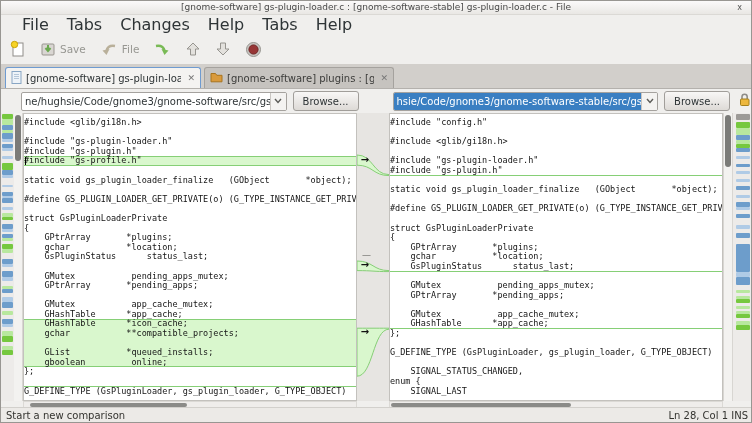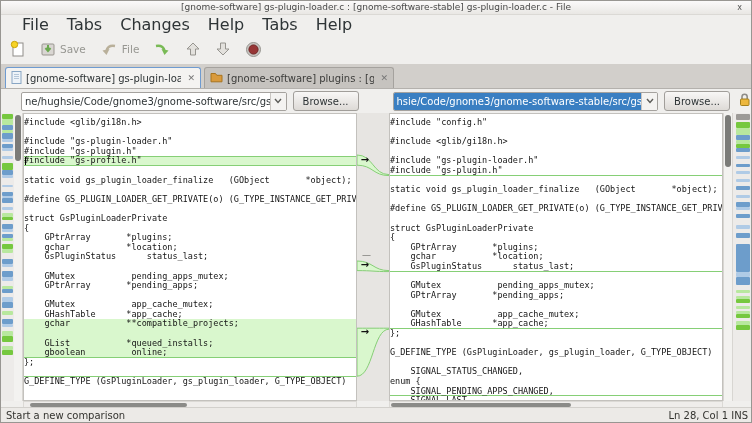--- a/index.html
+++ b/index.html
@@ -280,20 +280,21 @@
         <div class="code-line">{</div>
         <div class="code-line">    GPtrArray       *plugins;</div>
         <div class="code-line">    gchar           *location;</div>
         <div class="code-line">    GsPluginStatus      status_last;</div>
         <div class="code-line"></div>
         <div class="code-line">    GMutex           pending_apps_mutex;</div>
         <div class="code-line">    GPtrArray       *pending_apps;</div>
         <div class="code-line"></div>
         <div class="code-line">    GMutex           app_cache_mutex;</div>
         <div class="code-line">    GHashTable      *app_cache;</div>
+        <div class="code-line hl hl-t">    GHashTable      *icon_cache;</div>
         <div class="code-line hl">    gchar           **compatible_projects;</div>
         <div class="code-line hl"></div>
         <div class="code-line hl">    GList           *queued_installs;</div>
         <div class="code-line hl hl-b">    gboolean         online;</div>
         <div class="code-line">};</div>
         <div class="code-line mk"></div>
         <div class="code-line">G_DEFINE_TYPE (GsPluginLoader, gs_plugin_loader, G_TYPE_OBJECT)</div>
       </div>
     <div class="gutter" id="gutter">
         <svg width="32" height="288">
@@ -328,21 +329,20 @@
         <div class="code-line">    GPtrArray       *pending_apps;</div>
         <div class="code-line"></div>
         <div class="code-line">    GMutex           app_cache_mutex;</div>
         <div class="code-line mk">    GHashTable      *app_cache;</div>
         <div class="code-line">};</div>
         <div class="code-line"></div>
         <div class="code-line">G_DEFINE_TYPE (GsPluginLoader, gs_plugin_loader, G_TYPE_OBJECT)</div>
         <div class="code-line"></div>
         <div class="code-line">    SIGNAL_STATUS_CHANGED,</div>
         <div class="code-line">enum {</div>
-        <div class="code-line mk">    SIGNAL_PENDING_APPS_CHANGED,</div>
         <div class="code-line">    SIGNAL_LAST</div>
       </div>
     <div class="vscroll right">
       <div class="vthumb" style="top:2px;height:52px;"></div>
     </div>
     <div class="diffmap right" id="diffmap-right">
         <div class="stripe" style="height: 6px; background: rgb(156, 154, 151);"></div>
         <div class="stripe" style="height: 2px; background: transparent;"></div>
         <div class="stripe" style="height: 6px; background: rgb(118, 200, 63);"></div>
         <div class="stripe" style="height: 7px; background: rgb(184, 232, 158);"></div>

